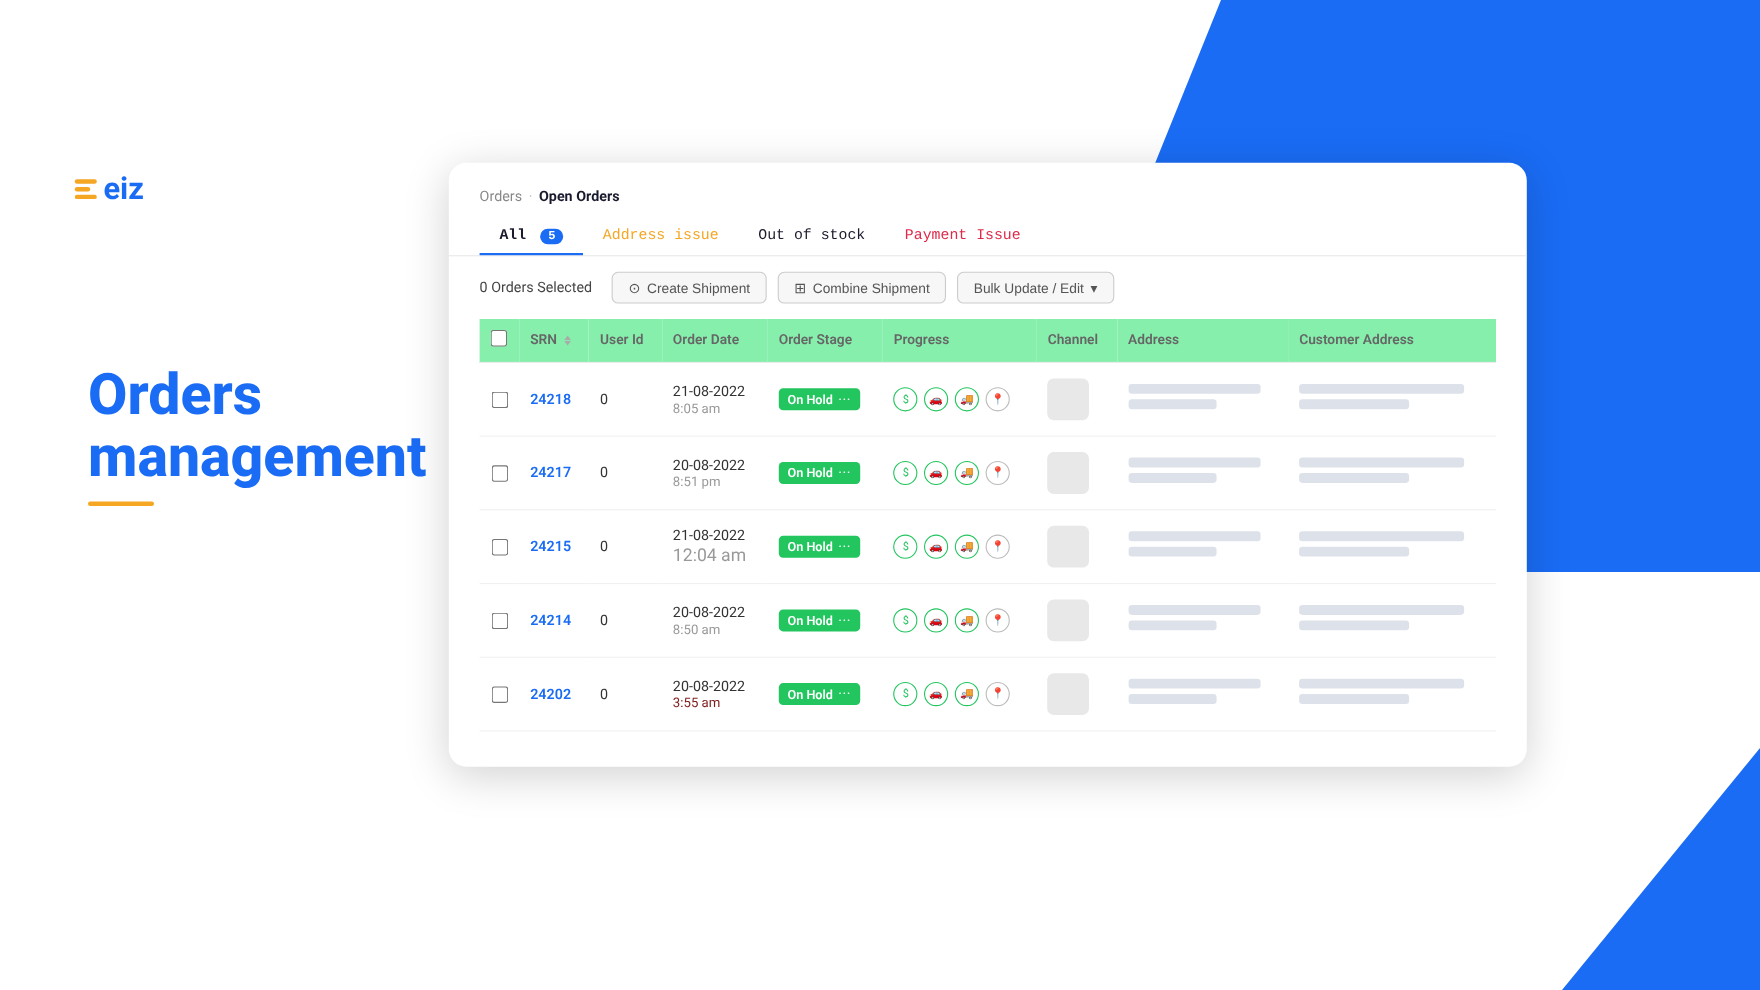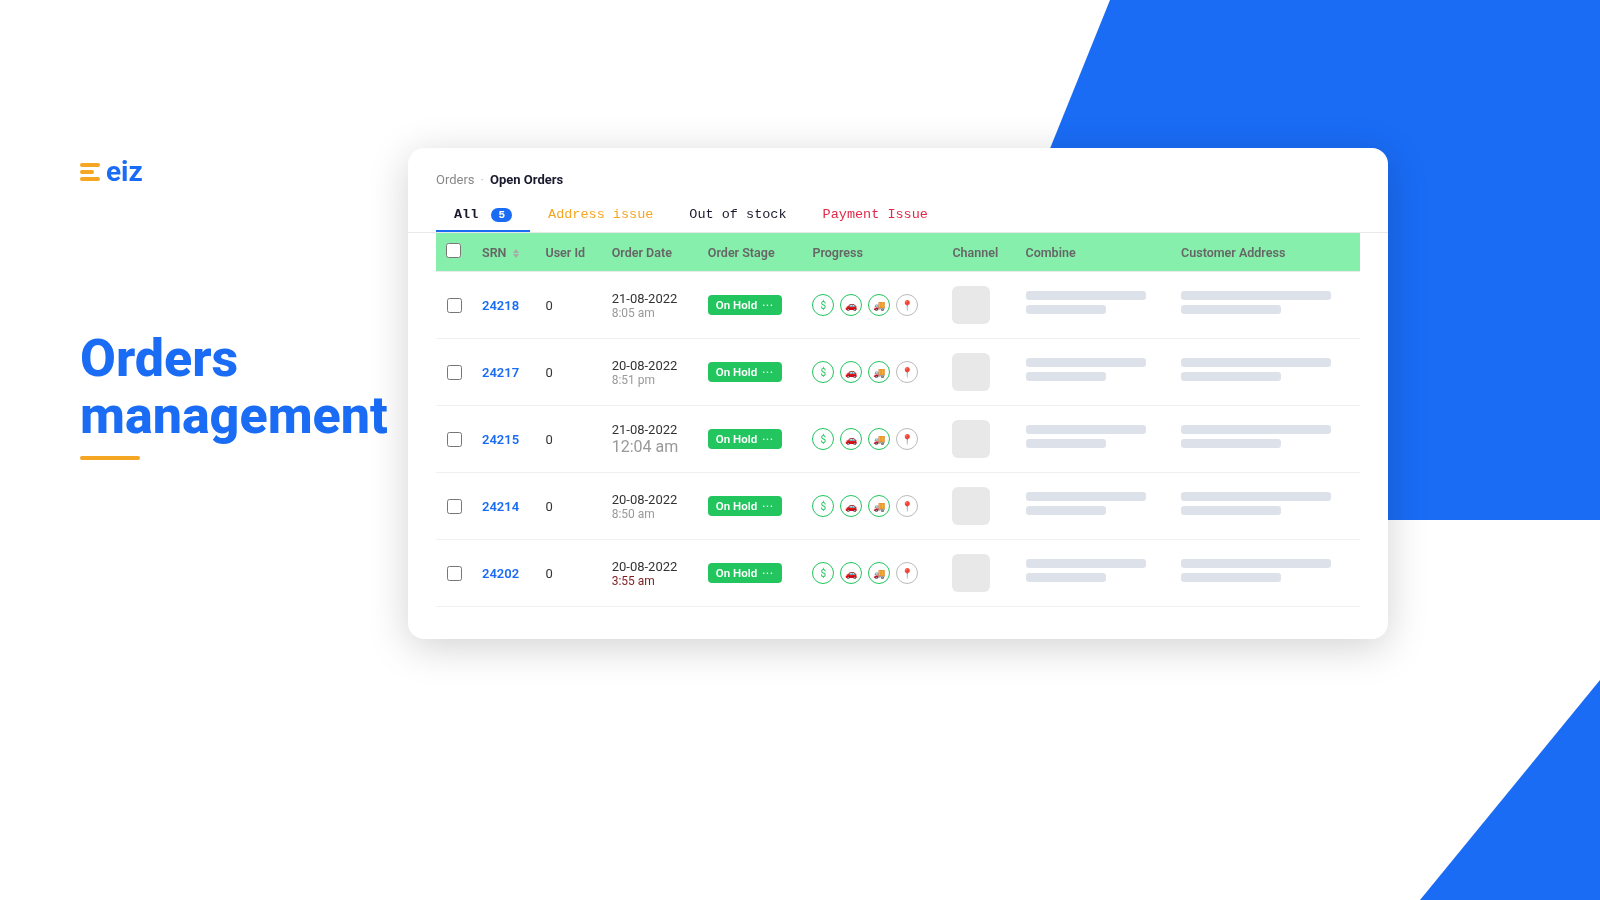--- a/index.html
+++ b/index.html
@@ -29,21 +29,21 @@
       height: 220px;
       background: #1a6cf5;
       clip-path: polygon(40% 100%, 100% 0%, 100% 100%);
       z-index: 0;
     }
 
     
     .logo-area {
       position: absolute;
       top: 155px;
-      left: 80px;
+      left: 68px;
       z-index: 2;
     }
     .logo-wrapper {
       display: flex;
       align-items: center;
       gap: 6px;
     }
     .logo-icon {
       display: flex;
       flex-direction: column;
@@ -360,20 +360,35 @@
       <span>Address issue</span>
     </div>
     <div class="tab out">
       <span>Out of stock</span>
     </div>
     <div class="tab payment">
       <span>Payment Issue</span>
     </div>
   </div>
 
+  <div class="toolbar">
+    <span class="toolbar-label">0 Orders Selected</span>
+    <button class="toolbar-btn">
+      <span class="btn-icon">⊙</span>
+      <span>Create Shipment</span>
+    </button>
+    <button class="toolbar-btn">
+      <span class="btn-icon">⊞</span>
+      <span>Combine Shipment</span>
+    </button>
+    <button class="toolbar-btn-dropdown">
+      <span>Bulk Update / Edit</span>
+      <span>▾</span>
+    </button>
+  </div>
 
   <div class="table-wrapper">
     <table>
       <thead>
         <tr>
           <th>
             <input type="checkbox" style="">
           </th>
           <th>
             <span>SRN</span>
@@ -391,21 +406,21 @@
           <th>
             <span>Order Stage</span>
           </th>
           <th>
             <span>Progress</span>
           </th>
           <th>
             <span>Channel</span>
           </th>
           <th>
-            <span>Combine</span>
+            <span>Address</span>
           </th>
           <th>
             <span>Customer Address</span>
           </th>
         </tr>
       </thead>
       <tbody id="table-body">
 
       <tr>
     <td>

